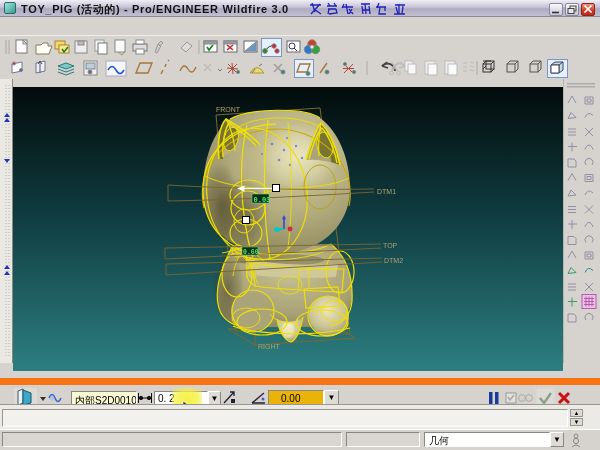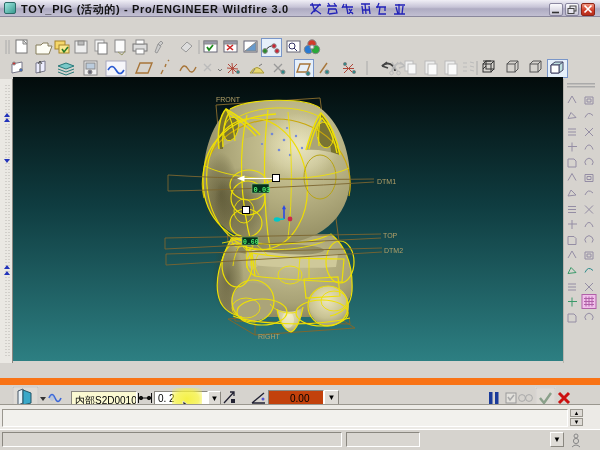--- a/index.html
+++ b/index.html
@@ -6,21 +6,21 @@
 #win{position:relative;width:600px;height:450px;background:#d6d3ce}
 #titlebar{left:0;top:0;width:600px;height:17px;background:linear-gradient(#f0eff6 0%,#c6c3d6 45%,#aeabc2 55%,#c2bfd2 100%);border-bottom:1px solid #8a879c}
 #ticon{left:4px;top:2px;width:12px;height:12px;background:linear-gradient(135deg,#9fe8e0,#3a9a90);border:1px solid #2a6a66;border-radius:2px}
 #ttext{left:21px;top:2px;font-size:11px;font-weight:bold;color:#111;white-space:nowrap;letter-spacing:0.65px}
 .wbtn{top:3px;width:14px;height:13px;border:1px solid #8a87a0;border-radius:2px;background:linear-gradient(#fbfbfd,#c8c5d6);font-size:9px;text-align:center;line-height:11px;color:#333}
 #menubar{left:0;top:17px;width:600px;height:18px;background:#d6d3ce;font-size:11px;color:#000}
 .mi{position:absolute;top:3px;white-space:nowrap}
 #tb1{left:0;top:35px;width:600px;height:22px;background:#d6d3ce;border-top:1px solid #efeeea}
 #tb2{left:0;top:57px;width:600px;height:22px;background:#d6d3ce}
 #sash{left:0;top:79px;width:13px;height:284px;background:#d6d3ce}
-#viewport{left:13px;top:77px;width:550px;height:284px}
+#viewport{left:13px;top:87px;width:550px;height:284px}
 #righttb{left:563px;top:79px;width:37px;height:284px;background:#d6d3ce}
 #tabsrow{left:0;top:363px;width:600px;height:15px;background:#d6d3ce;font-size:11px}
 #dash{left:0;top:378px;width:600px;height:26px;background:#d6d3ce;border-top:7px solid #f97316}
 #prompt{left:0;top:404px;width:600px;height:25px;background:#eceae6;border-top:1px solid #9a978f}
 #status{left:0;top:429px;width:600px;height:21px;background:#d6d3ce;border-top:1px solid #fff}
 .sunken{border:1px solid;border-color:#8a8780 #fff #fff #8a8780}
 </style></head><body>
 <div id="win">
 
   <div class="abs" id="titlebar"></div>
@@ -527,34 +527,35 @@
       <rect x="536" y="3" width="19" height="20" fill="#dedbd6" stroke="#fff"></rect>
         <rect x="536" y="3" width="19" height="20" fill="none" stroke="#9a978f" stroke-width="0.5"></rect>
       <path d="M540,13 l4,5 7,-10" fill="none" stroke="#8aa08a" stroke-width="2.4"></path>
 
       <path d="M559,8 l10,10 m0,-10 l-10,10" stroke="#cc1010" stroke-width="3" fill="none"></path>
     </svg>
     <div class="abs" style="left:71px;top:6px;width:66px;height:15px;background:#fbf9d2;border:1px solid;border-color:#8a8780 #fff #fff #8a8780;font-size:10px;padding:2px 0 0 3px;white-space:nowrap;overflow:hidden">内部S2D0010</div>
     <div class="abs" style="left:154px;top:6px;width:54px;height:15px;background:#fff;border:1px solid;border-color:#8a8780 #fff #fff #8a8780;font-size:10px;padding:1px 0 0 3px">0. 2</div>
       <div class="abs" style="left:172px;top:3px;width:30px;height:22px;background:radial-gradient(ellipse at center, rgba(244,240,60,0.95) 0%, rgba(244,240,60,0.75) 55%, rgba(244,240,60,0) 100%)"></div>
     <div class="abs" style="left:208px;top:6px;width:13px;height:15px;background:#dedbd6;border:1px solid;border-color:#fff #8a8780 #8a8780 #fff;font-size:8px;text-align:center;line-height:13px">▼</div>
-    <div class="abs" style="left:268px;top:5px;width:56px;height:16px;background:#c2410c;border:1px solid;border-color:#8a8780 #fff #fff #8a8780;font-size:10px;padding:2px 0 0 21px">0.00</div>
+    <div class="abs" style="left:268px;top:5px;width:56px;height:16px;background:#eab308;border:1px solid;border-color:#8a8780 #fff #fff #8a8780;font-size:10px;padding:2px 0 0 12px">0.00</div>
     <div class="abs" style="left:324px;top:5px;width:15px;height:16px;background:#dedbd6;border:1px solid;border-color:#fff #8a8780 #8a8780 #fff;font-size:8px;text-align:center;line-height:14px">▼</div>
     <svg class="abs" style="left:180px;top:15px" width="18" height="18" xmlns="http://www.w3.org/2000/svg">
       <path d="M3,1 L3,13 L6.5,9.8 L9,14.5 L11,13.5 L8.6,9 L13,8.5 Z" fill="#2a2a2a" stroke="#eee" stroke-width="0.8"></path>
     </svg>
   </div>
   <div class="abs" id="prompt">
     <div class="abs" style="left:2px;top:4px;width:566px;height:18px;background:#f2f1ed;border:1px solid;border-color:#9a978f #fff #fff #9a978f"></div>
     <div class="abs" style="left:570px;top:4px;width:13px;height:8px;background:#dedbd6;border:1px solid #9a978f;font-size:6px;text-align:center;line-height:7px">▲</div>
     <div class="abs" style="left:570px;top:13px;width:13px;height:8px;background:#dedbd6;border:1px solid #9a978f;font-size:6px;text-align:center;line-height:7px">▼</div>
   </div>
   <div class="abs" id="status">
     <div class="abs sunken" style="left:2px;top:2px;width:340px;height:15px;background:#d9d6d1"></div>
     <div class="abs sunken" style="left:346px;top:2px;width:74px;height:15px;background:#d9d6d1"></div>
+    <div class="abs" style="left:424px;top:2px;width:126px;height:15px;background:#fff;border:1px solid;border-color:#8a8780 #fff #fff #8a8780;font-size:10px;padding:1px 0 0 4px">几何</div>
     <div class="abs" style="left:550px;top:2px;width:14px;height:15px;background:#dedbd6;border:1px solid;border-color:#fff #8a8780 #8a8780 #fff;font-size:8px;text-align:center;line-height:13px">▼</div>
     <svg class="abs" style="left:568px;top:2px" width="16" height="16" xmlns="http://www.w3.org/2000/svg">
         <g fill="none" stroke="#888">
           <circle cx="8" cy="4" r="2"></circle>
           <circle cx="8" cy="9" r="2.6"></circle>
           <path d="M4,15 q4,-4 8,0"></path>
         </g>
       </svg>
   </div>
 </div>

